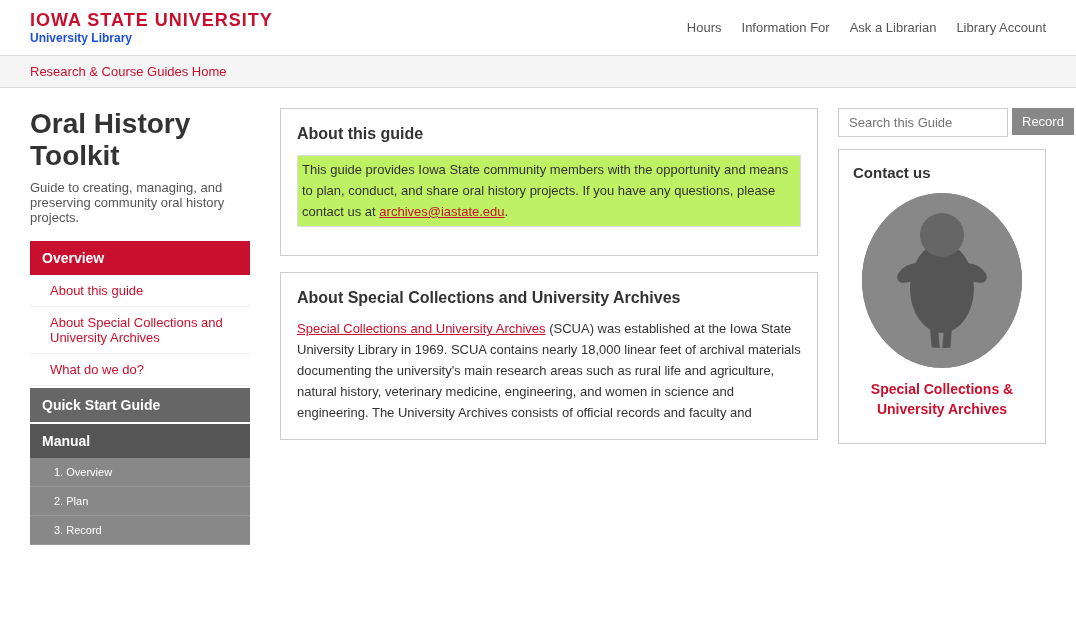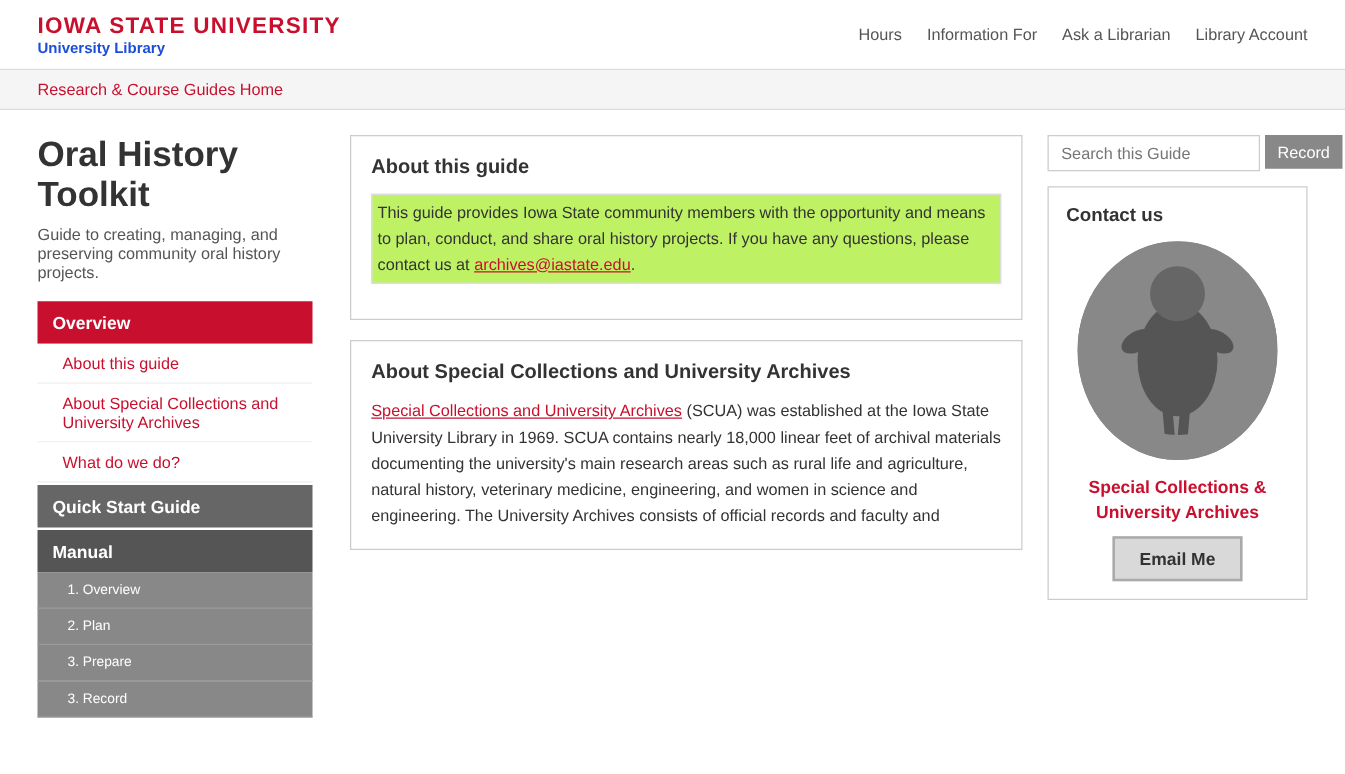--- a/index.html
+++ b/index.html
@@ -250,21 +250,20 @@
       <div class="nav-subitem">
         <a href="#">About Special Collections and University Archives</a>
       </div>
       <div class="nav-subitem">
         <a href="#">What do we do?</a>
       </div>
       <div class="nav-section">Quick Start Guide</div>
       <div class="nav-section-dark">Manual</div>
       <div class="nav-numbered">1. Overview</div>
       <div class="nav-numbered">2. Plan</div>
-      <div class="nav-numbered">3. Prepare</div>
       <div class="nav-numbered">3. Record</div>
     </div>
   </div>
 
   <div id="center-column">
 
     <div class="content-section">
       <h2>About this guide</h2>
       <div class="highlight-box">
         <span>This guide provides Iowa State community members with the opportunity and means to plan, conduct, and share oral history projects. If you have any questions, please contact us at</span>
@@ -309,17 +308,16 @@
 
           <polygon points="80,32 72,44 88,44" fill="#666"></polygon>
 
           <circle cx="80" cy="85" r="75" fill="none" stroke="#888" stroke-width="10"></circle>
         </svg>
       </div>
 
       <div class="contact-name">
         <a href="#">Special Collections &amp;<br>University Archives</a>
       </div>
-      <a class="email-btn" href="mailto:#">Email Me</a>
     </div>
   </div>
 
 </div>
 
 </body></html>

